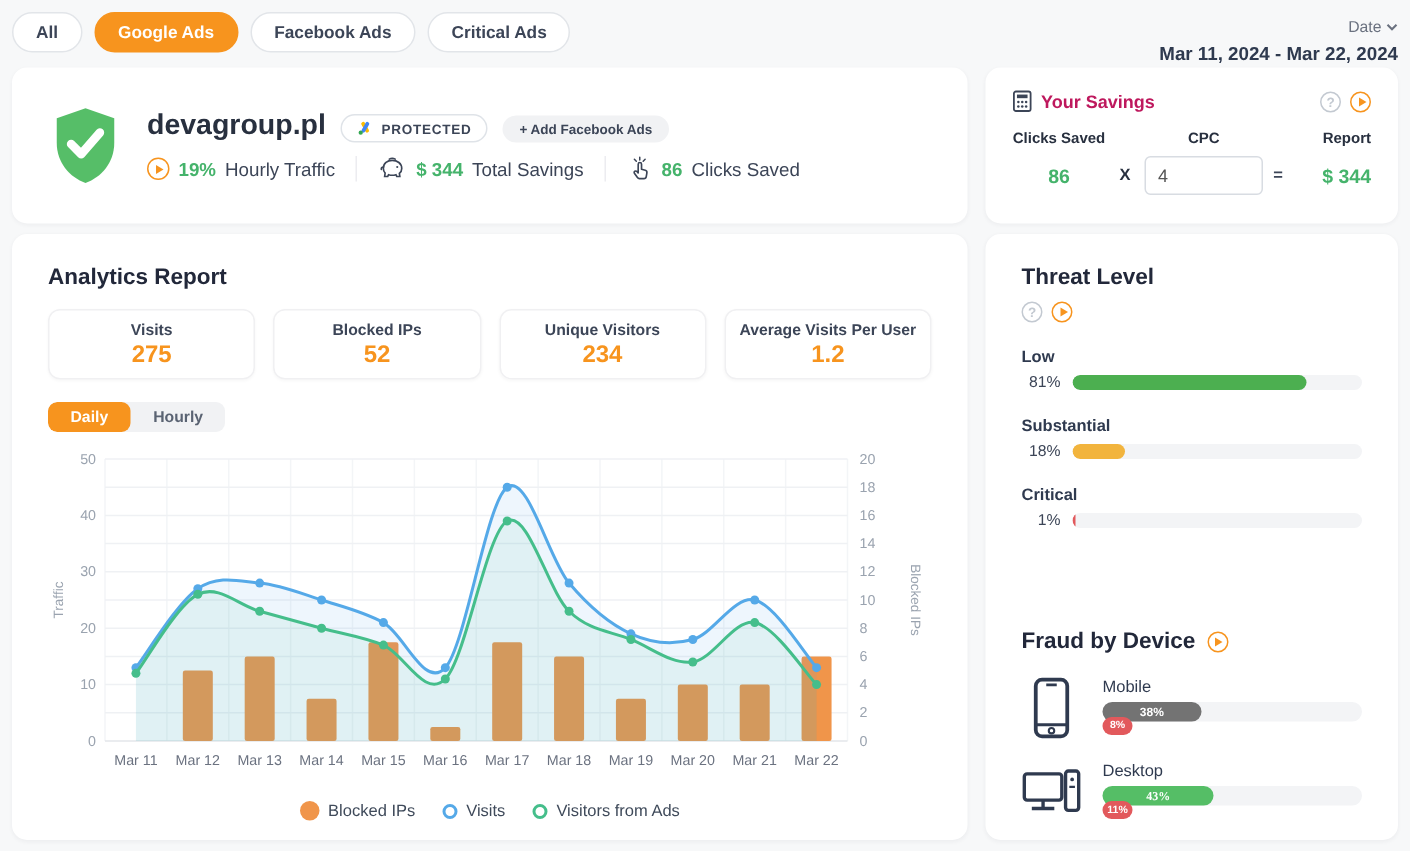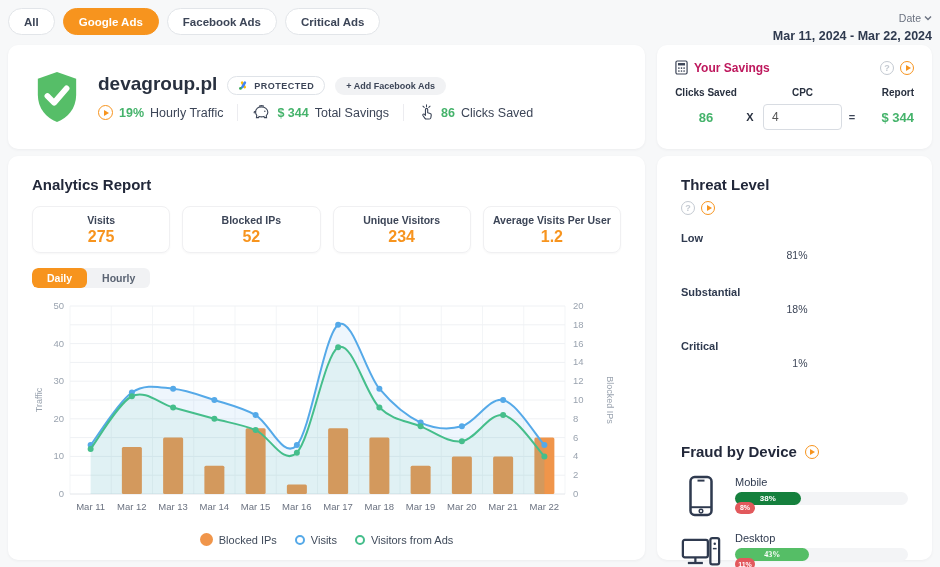--- a/index.html
+++ b/index.html
@@ -63,21 +63,21 @@
   .mini-icons { display: flex; gap: 6px; margin-top: 8px; }
   .q-icon { width: 14px; height: 14px; border-radius: 50%; border: 1.5px solid #c3c9d1; color: #c3c9d1; font-size: 9px;
             font-weight: bold; display: inline-flex; align-items: center; justify-content: center; cursor: pointer; }
   .play-icon { width: 14px; height: 14px; border-radius: 50%; border: 1.5px solid #f7941e; display: inline-flex;
                align-items: center; justify-content: center; cursor: pointer; flex: none; }
   .play-icon::after { content: ""; display: block; margin-left: 2px; border-left: 5px solid #f7941e;
                       border-top: 3px solid transparent; border-bottom: 3px solid transparent; }
   .levels { margin-top: 17px; }
   .level { margin-bottom: 17px; }
   .level-label { font-size: 11px; font-weight: bold; color: #2f3a4f; }
-  .level-row { display: flex; align-items: center; gap: 8px; margin-top: 5px; flex-direction: column; }
+  .level-row { display: flex; align-items: center; gap: 8px; margin-top: 5px; }
   .level-pct { width: 26px; font-size: 10.5px; color: #3c4557; text-align: right; flex: none; }
   .level-track { flex: 1; height: 10px; border-radius: 6px; background: #f3f4f6; overflow: hidden; }
   .level-fill { height: 100%; border-radius: 6px; }
   .fraud-title { display: flex; align-items: center; gap: 8px; margin-top: 66px; }
   .device-row { display: flex; align-items: center; gap: 14px; margin-top: 15px; }
   .device-icon { width: 40px; flex: none; display: flex; justify-content: center; }
   .device-body { flex: 1; }
   .device-label { font-size: 11px; font-weight: normal; color: #2f3a4f; }
   .device-bars { position: relative; height: 25px; margin-top: 4px; }
   .d-track { position: absolute; left: 0; top: 0; width: 100%; height: 13px; background: #f3f4f6; border-radius: 7px; }
@@ -374,21 +374,21 @@
             <rect x="1.5" y="1.5" width="15" height="27" rx="3" fill="none" stroke="#2f3a4f" stroke-width="1.8"></rect>
             <line x1="1.5" y1="23" x2="16.5" y2="23" stroke="#2f3a4f" stroke-width="1.4"></line>
             <circle cx="9" cy="25.8" r="1.3" fill="none" stroke="#2f3a4f" stroke-width="1"></circle>
             <line x1="6.5" y1="4" x2="11.5" y2="4" stroke="#2f3a4f" stroke-width="1.4"></line>
           </svg>
         </div>
         <div class="device-body">
           <div class="device-label">Mobile</div>
           <div class="device-bars">
             <div class="d-track"></div>
-            <div class="d-clean" style="width: 38%; background: #15803d;">38%</div>
+            <div class="d-clean" style="width: 38%; background: #737373;">38%</div>
             <div class="d-fraud" style="width: max(8%, 20px); background: rgb(226, 89, 92);">8%</div>
           </div>
         </div>
       </div>
       <div class="device-row">
         <div class="device-icon">
           <svg width="42" height="36" viewBox="0 0 32 27">
             <rect x="1.5" y="3" width="20" height="14" rx="1.5" fill="none" stroke="#2f3a4f" stroke-width="1.8"></rect>
             <line x1="11.5" y1="17" x2="11.5" y2="21" stroke="#2f3a4f" stroke-width="1.8"></line>
             <line x1="5.5" y1="21.5" x2="17.5" y2="21.5" stroke="#2f3a4f" stroke-width="1.8"></line>

